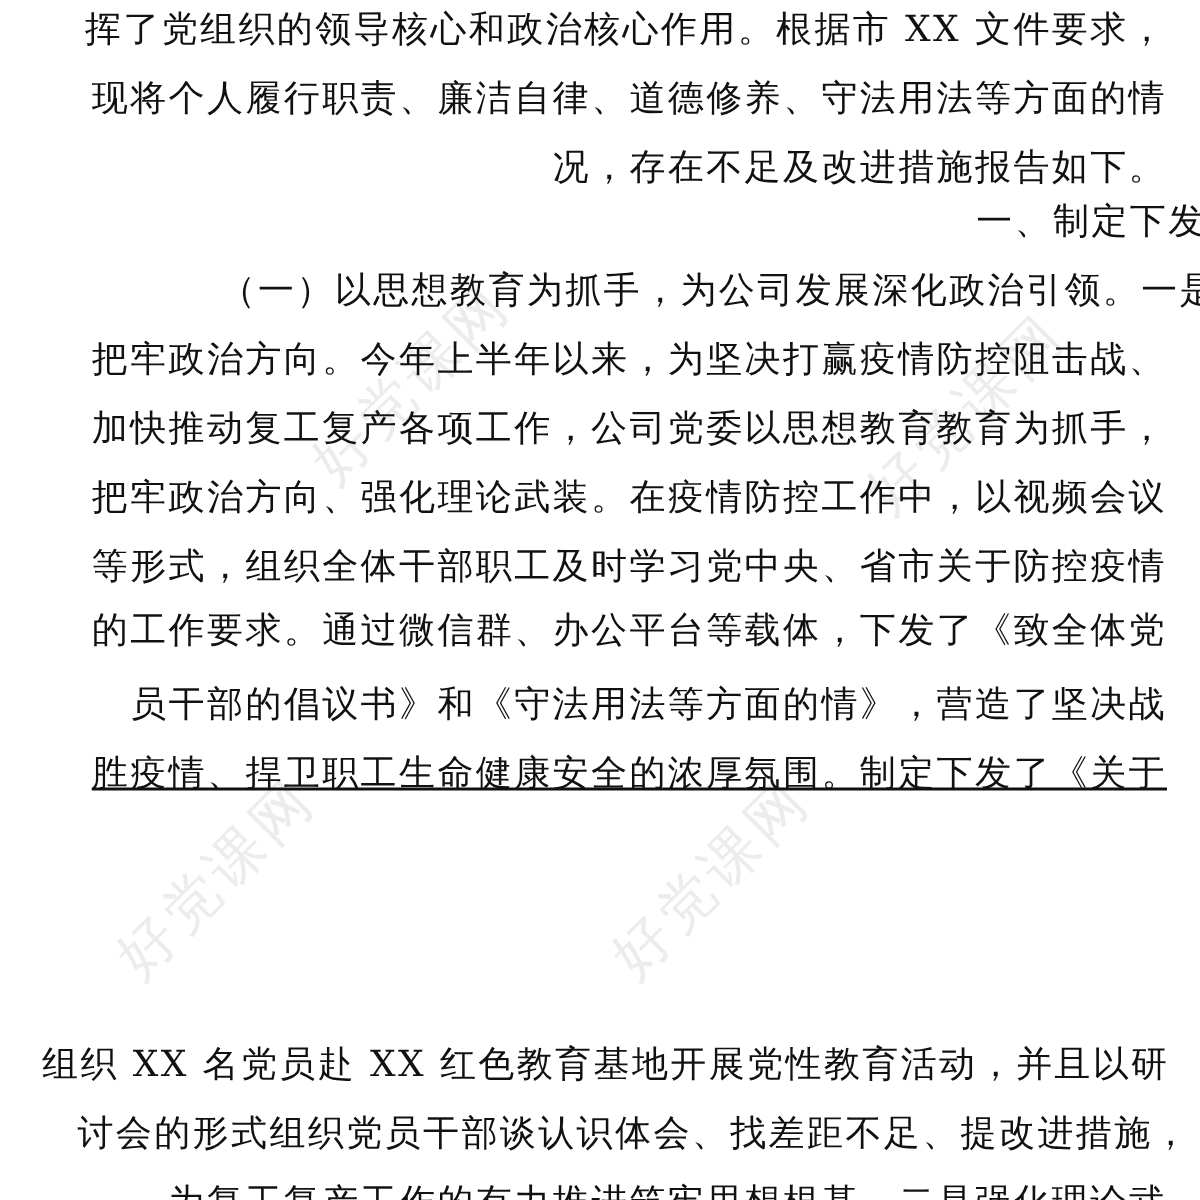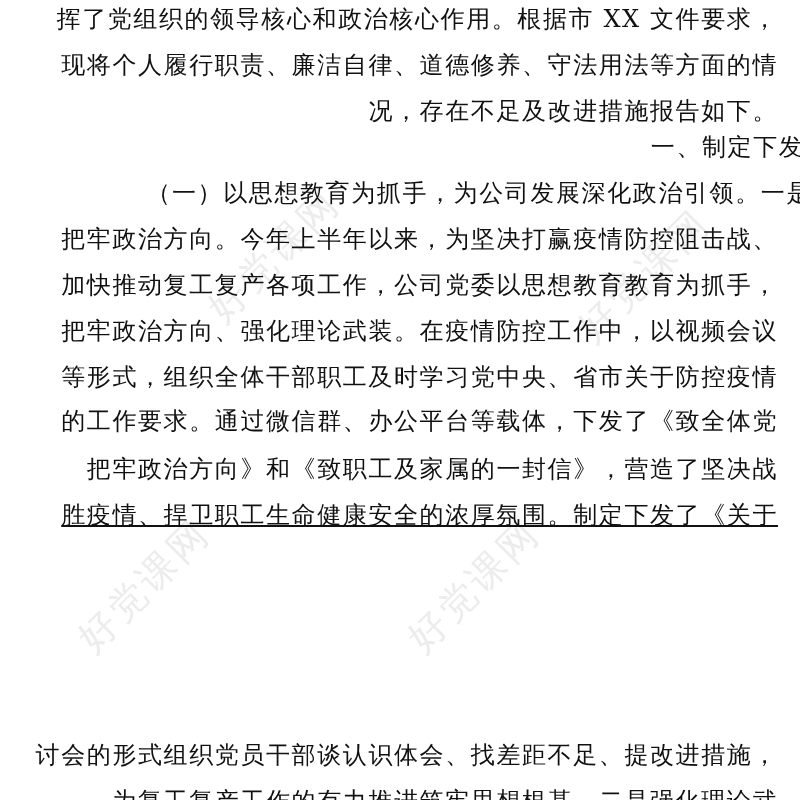--- a/index.html
+++ b/index.html
@@ -39,19 +39,20 @@
   <div class="line" style="top:4px;"><span>挥了党组织的领导核心和政治核心作用。根据市 XX 文件要求，</span></div>
   <div class="line" style="top:96px;"><span>况，存在不足及改进措施报告如下。</span></div>
   <div class="line" style="top:50px;"><span>现将个人履行职责、廉洁自律、道德修养、守法用法等方面的情</span></div>
   <div class="line indent1" style="top:132px;"><span>一、制定下发了</span></div>
   <div class="line indent2" style="top:178px;"><span>（一）以思想教育为抓手，为公司发展深化政治引领。</span><span class="bold">一是</span></div>
   <div class="line" style="top:270px;"><span>加快推动复工复产各项工作，公司党委以思想教育教育为抓手，</span></div>
   <div class="line" style="top:224px;"><span class="bold">把牢政治方向。</span><span>今年上半年以来，为坚决打赢疫情防控阻击战、</span></div>
   <div class="line" style="top:316px;"><span>把牢政治方向、强化理论武装。在疫情防控工作中，以视频会议</span></div>
   <div class="line" style="top:362px;"><span>等形式，组织全体干部职工及时学习党中央、省市关于防控疫情</span></div>
   <div class="line" style="top:408px;font-family:Liberation Mono, monospace;"><span>的工作要求。通过微信群、办公平台等载体，下发了《致全体党</span></div>
-  <div class="line" style="top:454px;"><span>把牢政治方向》和《致职工及家属的一封信》，营造了坚决战</span></div>
+  <div class="line" style="top:454px;"><span>员干部的倡议书》和《守法用法等方面的情》，营造了坚决战</span></div>
   <div class="line" style="top:500px;text-decoration:underline;"><span>胜疫情、捍卫职工生命健康安全的浓厚氛围。制定下发了《关于</span></div>
 
-  <div class="line" style="top:740px;"><span>讨会的形式组织党员干部谈认识体会、找差距不足、提改进措施，</span></div>
+  <div class="line" style="top:694px;"><span>组织 XX 名党员赴 XX 红色教育基地开展党性教育活动，并且以研</span></div>
+  <div class="line" style="top:740px;margin-left:16px;"><span>讨会的形式组织党员干部谈认识体会、找差距不足、提改进措施，</span></div>
   <div class="line cut"><span>为复工复产工作的有力推进筑牢思想根基。</span><span class="bold">二是强化理论武</span></div>
 
 </div>
 
 </body></html>

